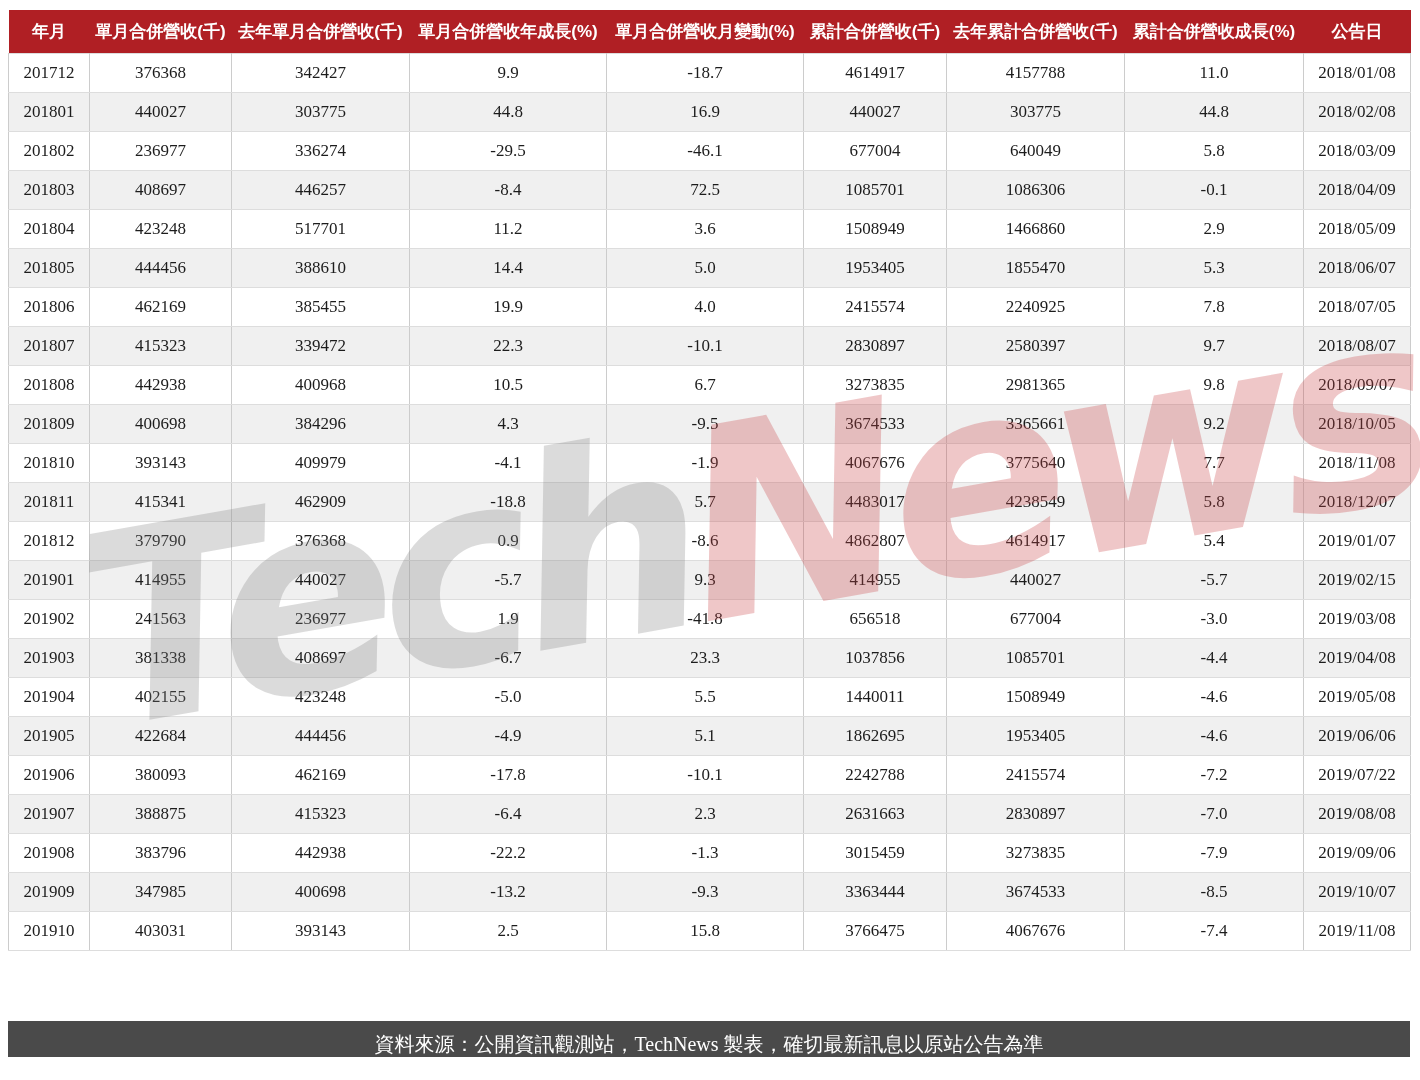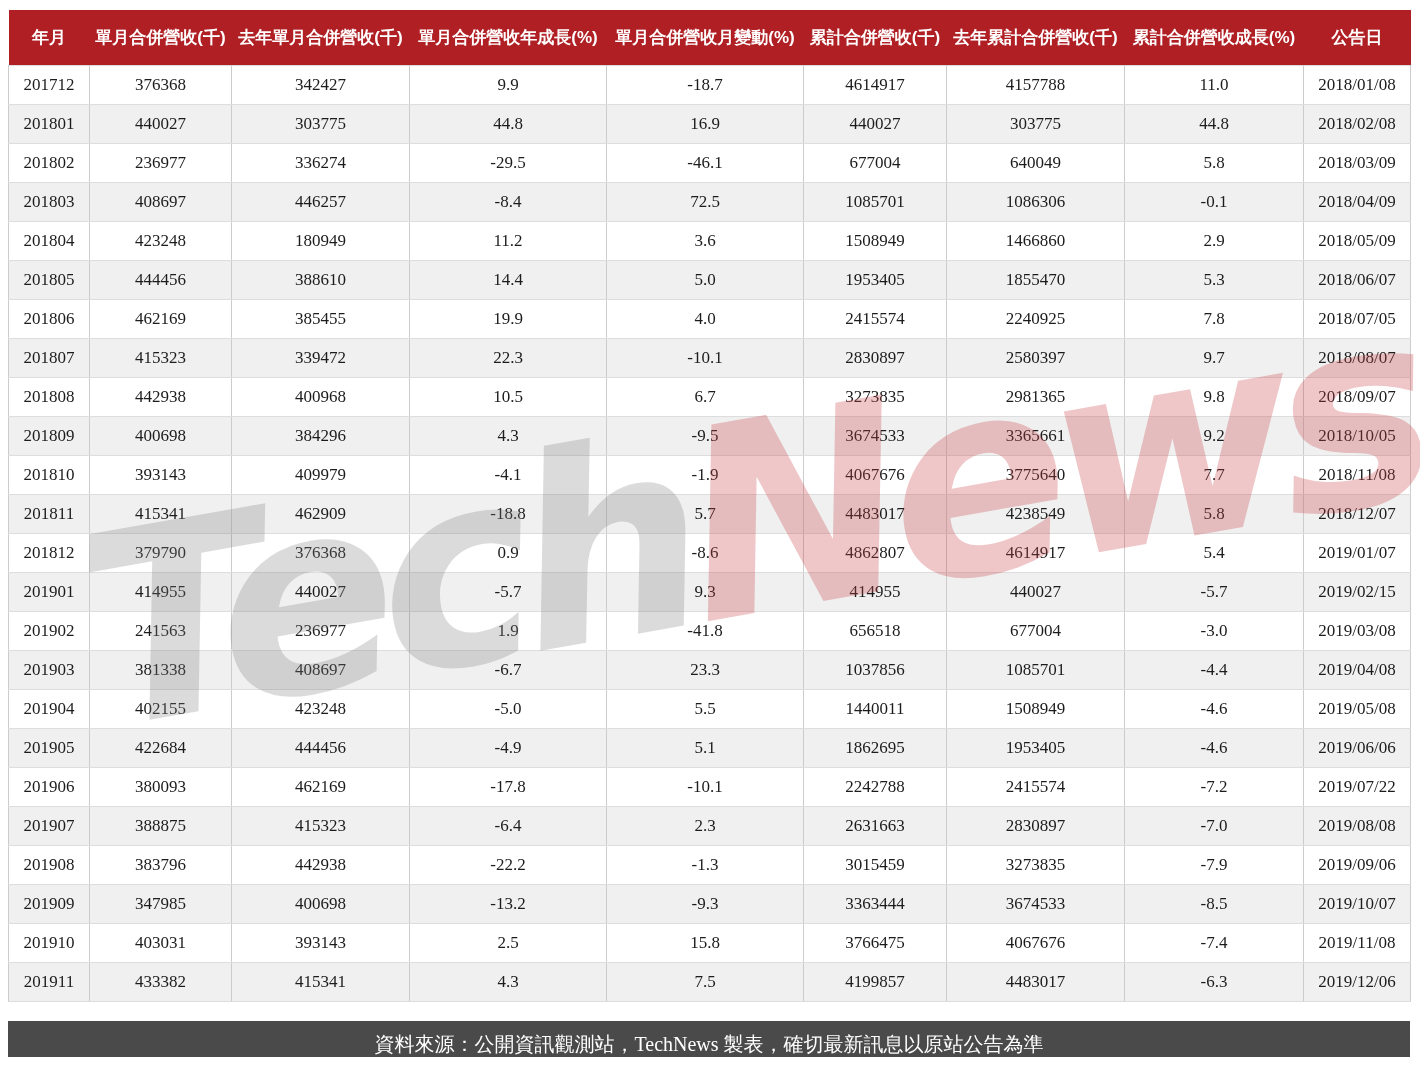--- a/index.html
+++ b/index.html
@@ -20,21 +20,21 @@
   }
   table.revenue thead th {
     background: #b01f24;
     color: #ffffff;
     font-family: "Liberation Sans", sans-serif;
     font-weight: bold;
     font-size: 17px;
     height: 43px;
     text-align: center;
     border: none;
-    padding: 16px 2px;
+    padding: 4px 2px;
   }
   table.revenue tbody td {
     height: 39px;
     text-align: center;
     vertical-align: middle;
     font-size: 17px;
     color: #1c1c1c;
     border-left: 1px solid #cccccc;
     border-right: 1px solid #cccccc;
     border-top: 1px solid #dddddd;
@@ -149,21 +149,21 @@
             <td>-8.4</td>
             <td>72.5</td>
             <td>1085701</td>
             <td>1086306</td>
             <td>-0.1</td>
             <td>2018/04/09</td>
           </tr>
           <tr>
             <td>201804</td>
             <td>423248</td>
-            <td>180949</td>
+            <td>517701</td>
             <td>11.2</td>
             <td>3.6</td>
             <td>1508949</td>
             <td>1466860</td>
             <td>2.9</td>
             <td>2018/05/09</td>
           </tr>
           <tr>
             <td>201805</td>
             <td>444456</td>
@@ -355,31 +355,20 @@
             <td>201910</td>
             <td>403031</td>
             <td>393143</td>
             <td>2.5</td>
             <td>15.8</td>
             <td>3766475</td>
             <td>4067676</td>
             <td>-7.4</td>
             <td>2019/11/08</td>
           </tr>
-          <tr>
-            <td>201911</td>
-            <td>433382</td>
-            <td>415341</td>
-            <td>4.3</td>
-            <td>7.5</td>
-            <td>4199857</td>
-            <td>4483017</td>
-            <td>-6.3</td>
-            <td>2019/12/06</td>
-          </tr>
         </tbody>
     </table>
 
     <div class="watermark">
       <span class="wm-tech">Tech</span><span class="wm-news">News</span>
     </div>
   </div>
 
   <div class="footer-bar">
     <span>資料來源：公開資訊觀測站，TechNews 製表，確切最新訊息以原站公告為準</span>

